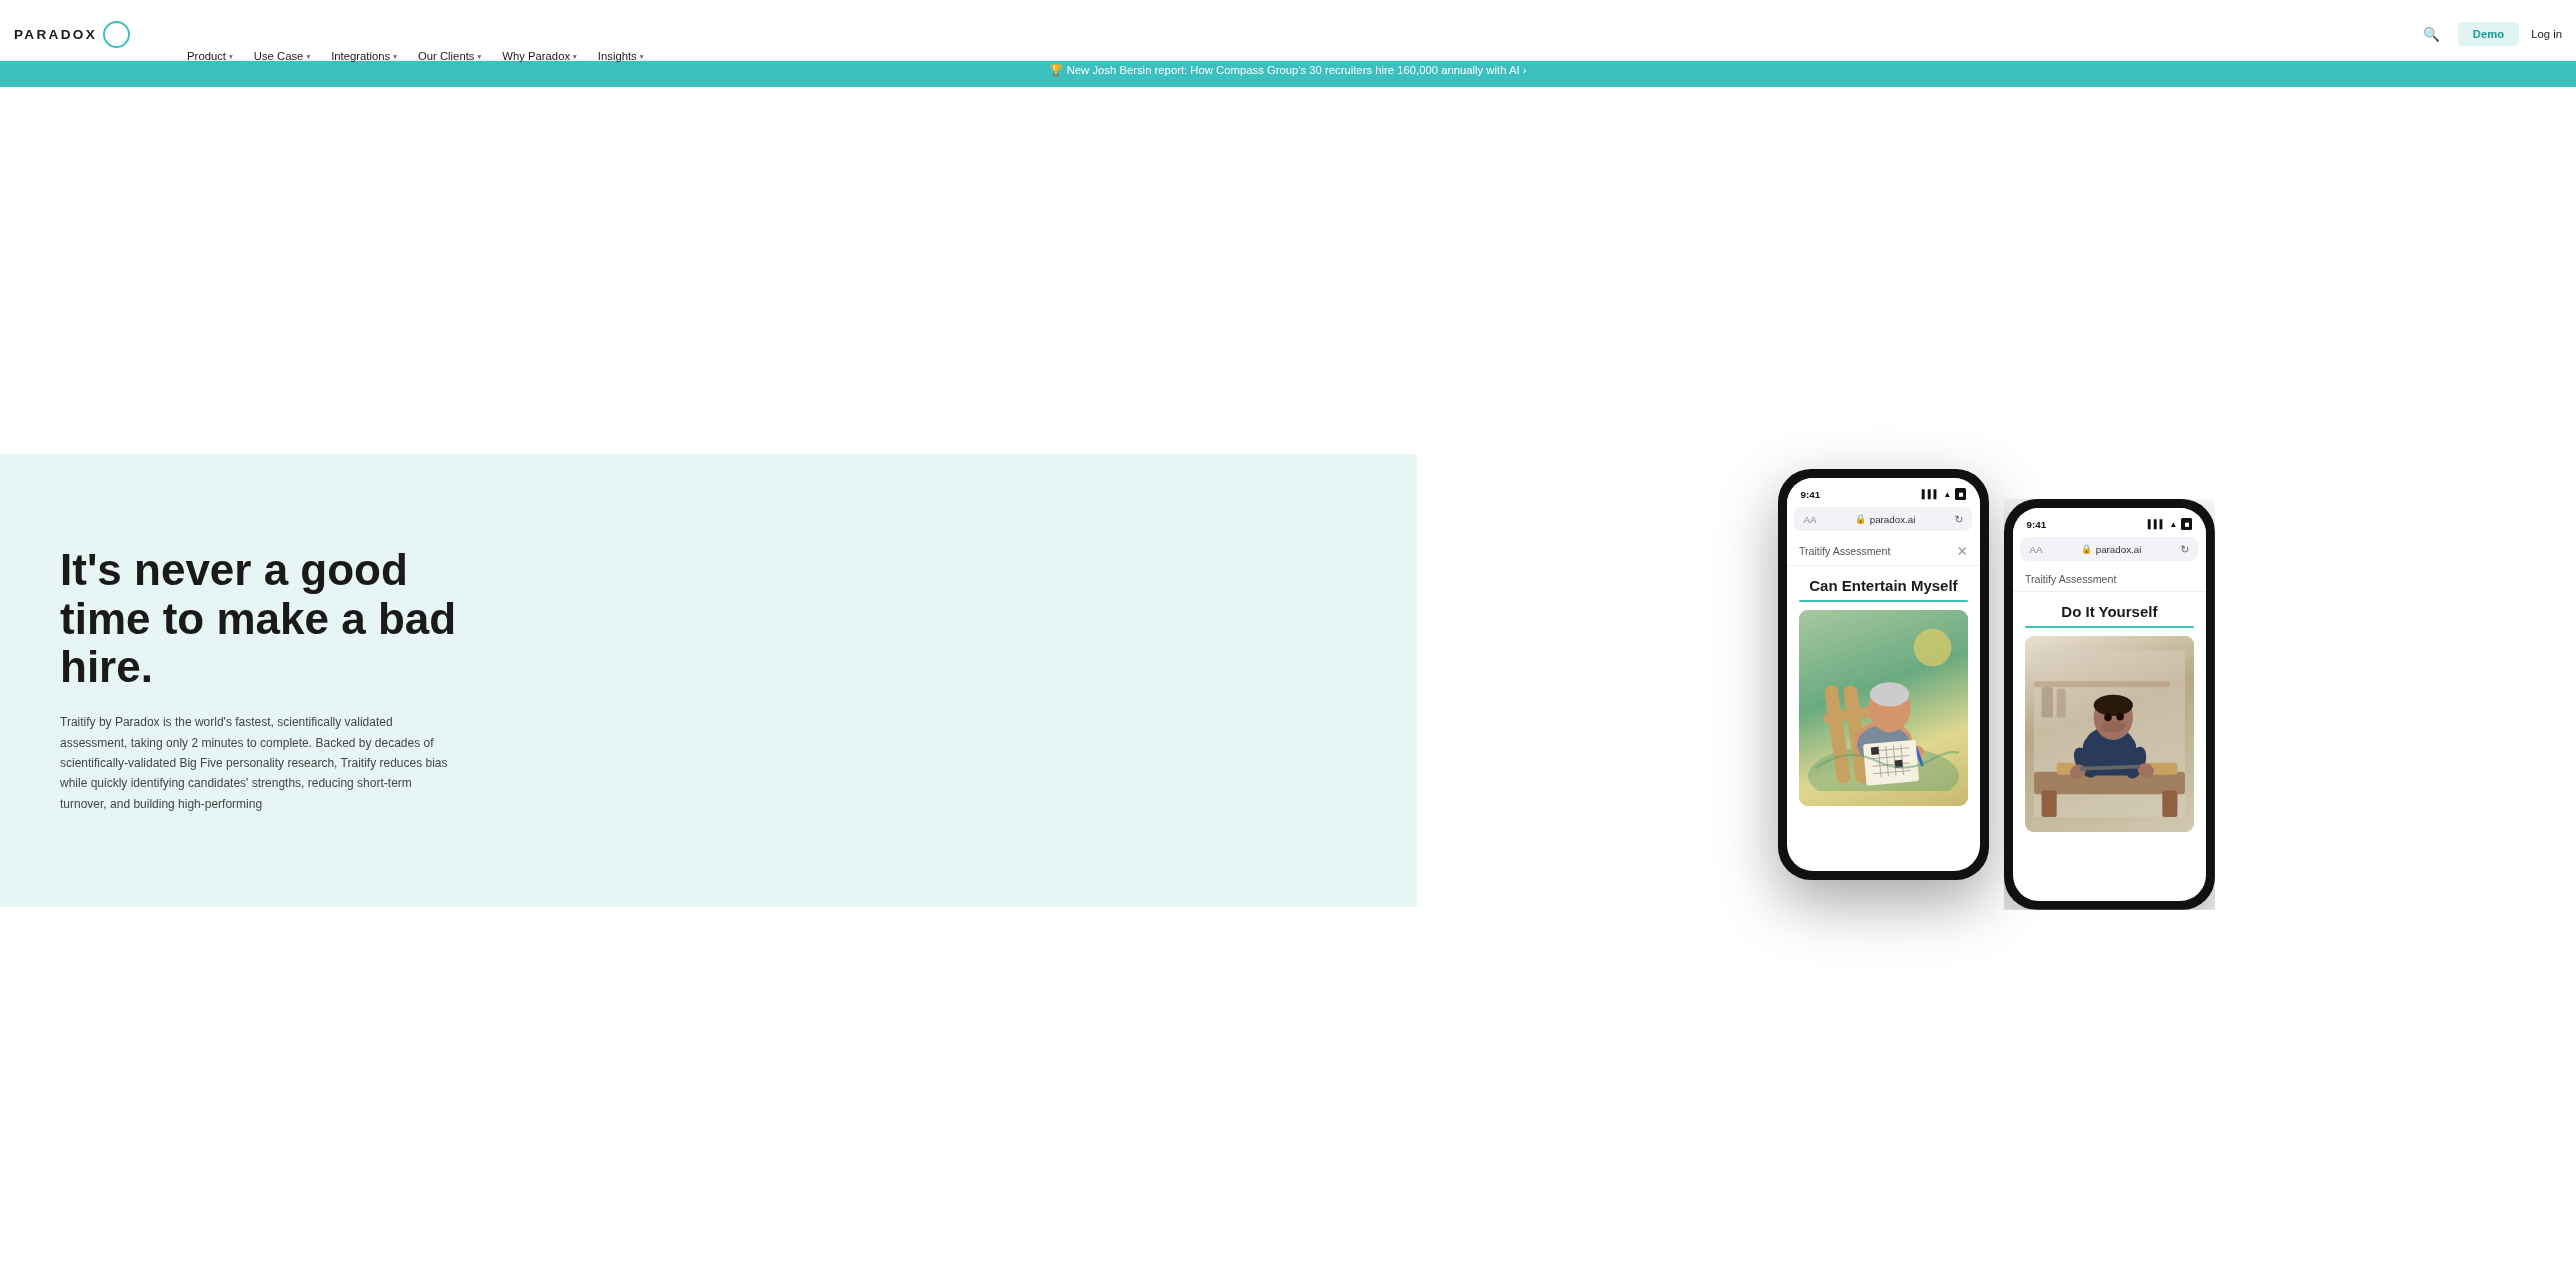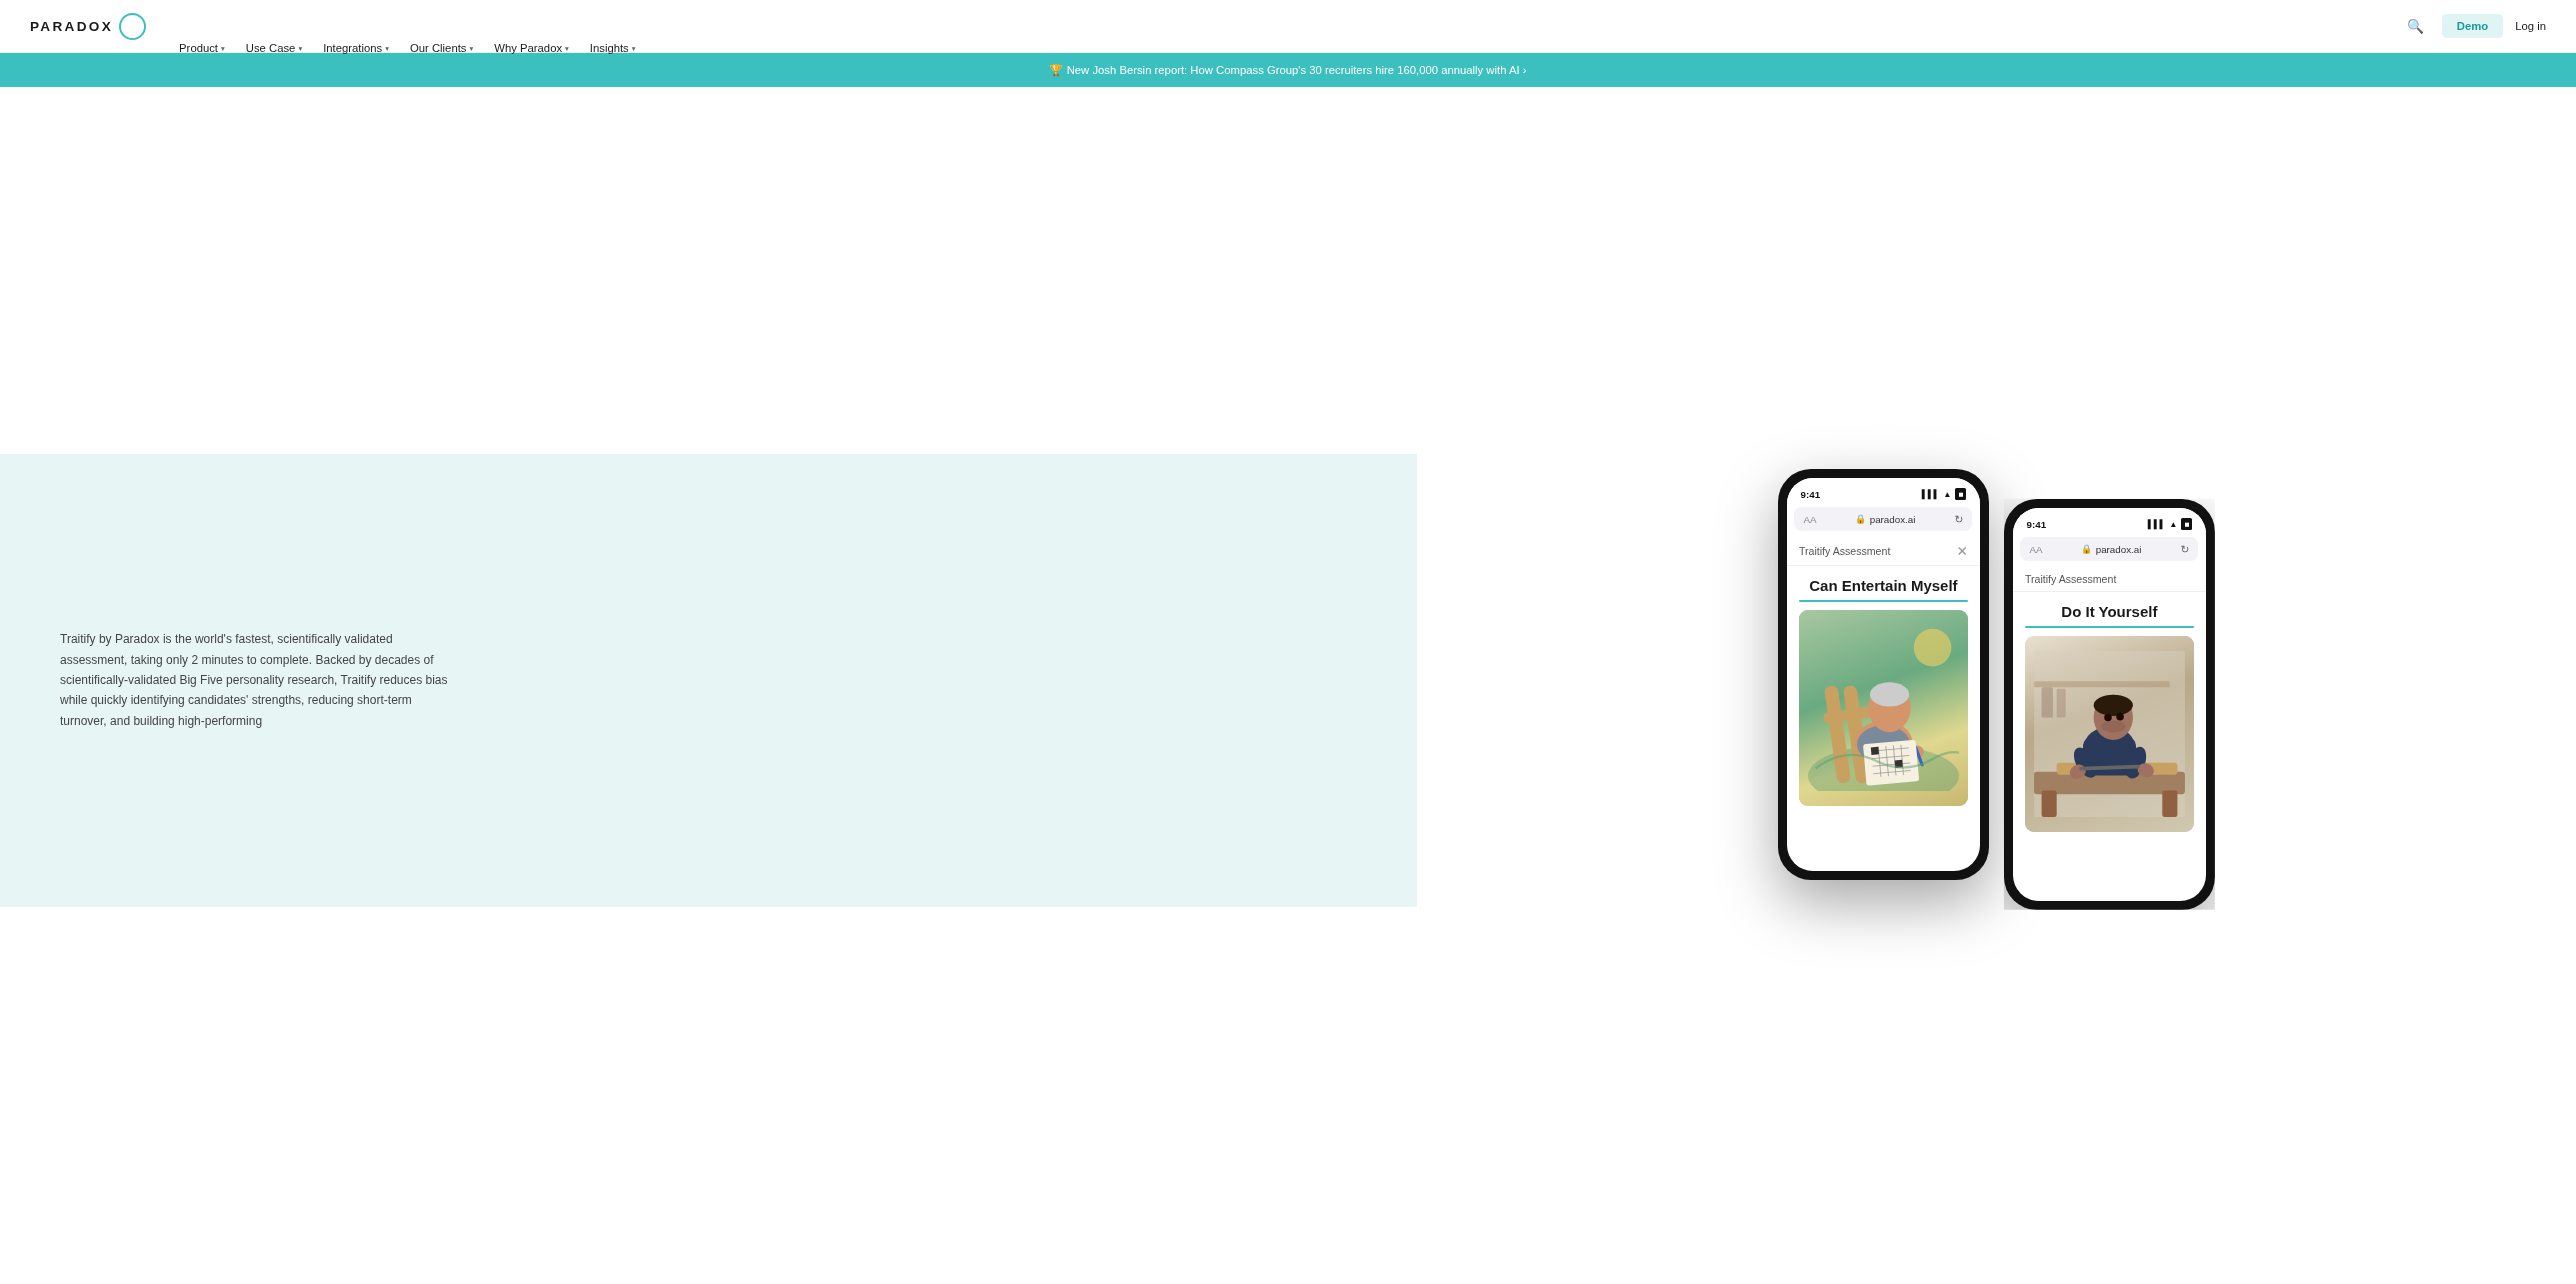--- a/index.html
+++ b/index.html
@@ -2,27 +2,28 @@
 <html style="font-size:12px"><head>
   <meta charset="utf-8">
   <style>
     * { margin: 0; padding: 0; box-sizing: border-box; }
     body { font-family: -apple-system, BlinkMacSystemFont, 'Segoe UI', Helvetica, Arial, sans-serif; background: #fff; overflow-x: hidden; }
 
     
     nav {
       display: flex;
       align-items: center;
-      padding: 0 30px;
+      padding: 0 14px;
       height: 53px;
       border-bottom: 0.8px solid #eee;
       background: #fff;
       position: sticky;
-      top: 0;
+      top: 8px;
       z-index: 100;
+      gap: 24px;
     }
     .nav-logo {
       display: flex;
       align-items: center;
       gap: 6px;
       text-decoration: none;
       margin-right: 24px;
     }
     .nav-logo-text {
       font-size: 13.6px;
@@ -286,20 +287,21 @@
 
 <div class="banner">
   <a href="#">
     <span>🏆</span>
     <span>New Josh Bersin report: How Compass Group's 30 recruiters hire 160,000 annually with AI ›</span>
   </a>
 </div>
 
 <div class="hero">
   <div class="hero-left">
+    <h1 class="hero-title">It's never a good time to make a bad hire.</h1>
     <p class="hero-desc">Traitify by Paradox is the world's fastest, scientifically validated assessment, taking only 2 minutes to complete. Backed by decades of scientifically-validated Big Five personality research, Traitify reduces bias while quickly identifying candidates' strengths, reducing short-term turnover, and building high-performing</p>
   </div>
   <div class="hero-right">
 
     <div class="phone-mockup">
       <div class="phone-inner">
 
         <div style="display:flex;justify-content:space-between;align-items:center;padding:10.6px 13.6px 3px;background:#fff;">
           <span style="font-size:9.8px;font-weight:700;color:#111;">9:41</span>
           <div style="display:flex;gap:3.8px;align-items:center;">

